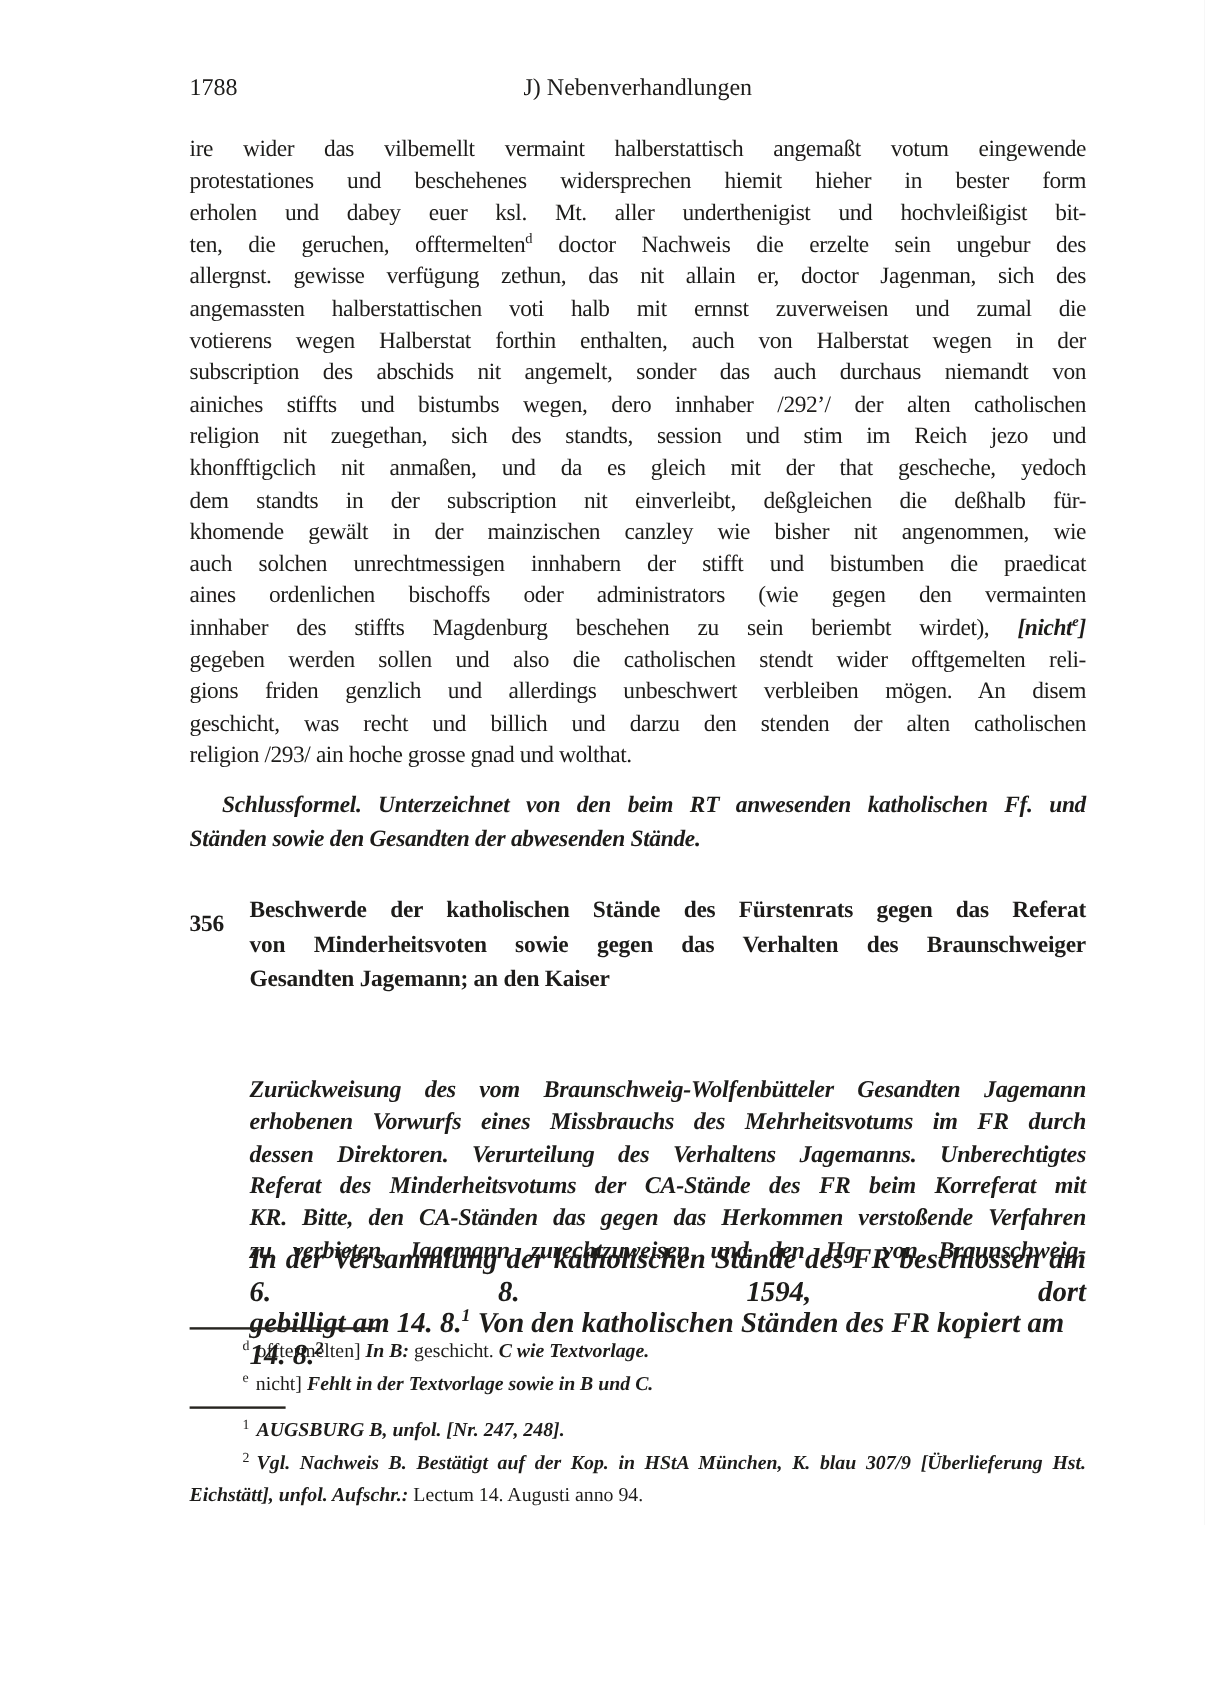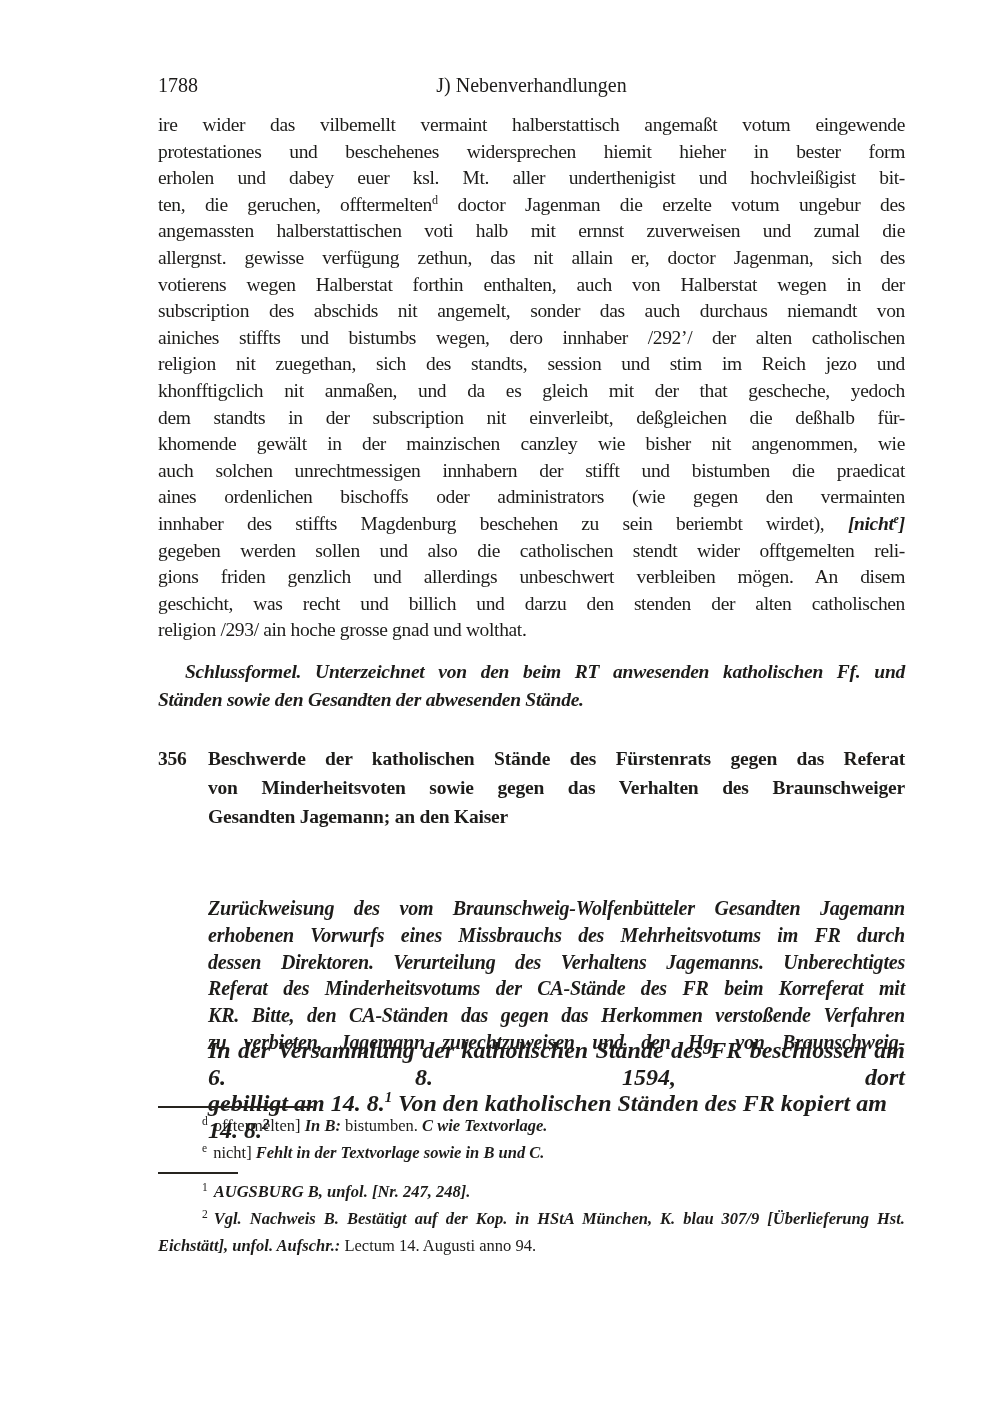--- a/index.html
+++ b/index.html
@@ -11,32 +11,32 @@
     font-family:"Liberation Serif",serif;
     margin:0 auto;
     overflow:hidden;
   }
   .abs{position:absolute;}
   .it{font-style:italic;font-weight:bold;}
   .jline{text-align:justify;text-align-last:justify;}
   .plainline{text-align:left;text-align-last:left;}
   .indent{text-indent:27px;margin-top:12px;}
 
-  .header{left:158px;top:72px;width:747px;font-size:20px;line-height:26px;}
+  .header{left:158px;top:60px;width:747px;font-size:20px;line-height:26px;}
   .pageno{position:absolute;left:0;top:0;}
   .running{display:block;text-align:center;}
 
   .body-block{left:158px;top:112px;width:747px;font-size:19.5px;line-height:26.6px;letter-spacing:-0.35px;}
 
   sup.ref{font-size:0.62em;vertical-align:super;line-height:0;letter-spacing:0;}
 
   .schluss{left:158px;top:646px;width:747px;font-size:19.5px;line-height:28px;letter-spacing:-0.25px;}
 
   .section-head{left:158px;top:744px;width:747px;font-size:19.5px;line-height:29px;font-weight:bold;letter-spacing:-0.2px;}
-  .secno{position:absolute;left:0;top:0;}
+  .secno{position:absolute;left:0;top:12px;}
   .sectitle{margin-left:50px;}
 
   .summary{left:208px;top:895px;width:697px;font-size:20px;line-height:26.8px;letter-spacing:-0.2px;}
 
   .provenance{left:208px;top:1037px;width:697px;font-size:24px;line-height:26.5px;}
 
   .rule{left:158px;height:0;border-top:2px solid #26241f;}
   .rule1{top:1106px;width:155px;}
   .rule2{top:1172px;width:80px;}
 
@@ -54,23 +54,23 @@
 
   <header class="abs header">
     <span class="pageno">1788</span>
     <span class="running">J) Nebenverhandlungen</span>
   </header>
 
   <section class="abs body-block">
     <div class="jline">ire wider das vilbemellt vermaint halberstattisch angemaßt votum eingewende</div>
     <div class="jline">protestationes und beschehenes widersprechen hiemit hieher in bester form</div>
     <div class="jline">erholen und dabey euer ksl. Mt. aller underthenigist und hochvleißigist bit-</div>
-    <div class="jline"><span>ten, die geruchen, offtermelten</span><sup class="ref">d</sup><span> doctor Jagenman die erzelte votum ungebur des</span></div>
+    <div class="jline"><span>ten, die geruchen, offtermelten</span><sup class="ref">d</sup><span> doctor Nachweis die erzelte sein ungebur des</span></div>
+    <div class="jline">allergnst. gewisse verfügung zethun, das nit allain er, doctor Jagenman, sich des</div>
     <div class="jline">angemassten halberstattischen voti halb mit ernnst zuverweisen und zumal die</div>
-    <div class="jline">allergnst. gewisse verfügung zethun, das nit allain er, doctor Jagenman, sich des</div>
     <div class="jline">votierens wegen Halberstat forthin enthalten, auch von Halberstat wegen in der</div>
     <div class="jline">subscription des abschids nit angemelt, sonder das auch durchaus niemandt von</div>
     <div class="jline">ainiches stiffts und bistumbs wegen, dero innhaber /292’/ der alten catholischen</div>
     <div class="jline">religion nit zuegethan, sich des standts, session und stim im Reich jezo und</div>
     <div class="jline">khonfftigclich nit anmaßen, und da es gleich mit der that gescheche, yedoch</div>
     <div class="jline">dem standts in der subscription nit einverleibt, deßgleichen die deßhalb für-</div>
     <div class="jline">khomende gewält in der mainzischen canzley wie bisher nit angenommen, wie</div>
     <div class="jline">auch solchen unrechtmessigen innhabern der stifft und bistumben die praedicat</div>
     <div class="jline">aines ordenlichen bischoffs oder administrators (wie gegen den vermainten</div>
     <div class="jline"><span>innhaber des stiffts Magdenburg beschehen zu sein beriembt wirdet), </span><span class="it">[nicht</span><sup class="ref it">e</sup><span class="it">]</span></div>
@@ -104,21 +104,21 @@
   </section>
 
   <section class="abs provenance it">
     <div class="jline">In der Versammlung der katholischen Stände des FR beschlossen am 6. 8. 1594, dort</div>
     <div class="plainline"><span>gebilligt am 14. 8.</span><sup class="ref">1</sup><span> Von den katholischen Ständen des FR kopiert am 14. 8.</span><sup class="ref">2</sup></div>
   </section>
 
   <div class="abs rule rule1"></div>
 
   <section class="abs fnblock fn-letters">
-    <div class="fnline"><sup class="fnmark">d</sup><span>offtermelten] </span><span class="it">In B: </span><span>bistumben. </span><span class="it">C wie Textvorlage.</span></div>
+    <div class="fnline"><sup class="fnmark">d</sup><span>offtermelten] </span><span class="it">In B: </span><span>geschicht. </span><span class="it">C wie Textvorlage.</span></div>
     <div class="fnline"><sup class="fnmark">e</sup><span>nicht] </span><span class="it">Fehlt in der Textvorlage sowie in B und C.</span></div>
   </section>
 
   <div class="abs rule rule2"></div>
 
   <section class="abs fnblock fn-numbers">
     <div class="fnline plainline"><sup class="fnmark">1</sup><span class="it">AUGSBURG B, unfol. [Nr. 247, 248].</span></div>
     <div class="fnline jline"><sup class="fnmark">2</sup><span class="it">Vgl. Nachweis B. Bestätigt auf der Kop. in HStA München, K. blau 307/9 [Überlieferung Hst.</span></div>
     <div class="fnline2 plainline"><span class="it">Eichstätt], unfol. Aufschr.: </span><span>Lectum 14. Augusti anno 94.</span></div>
   </section>

